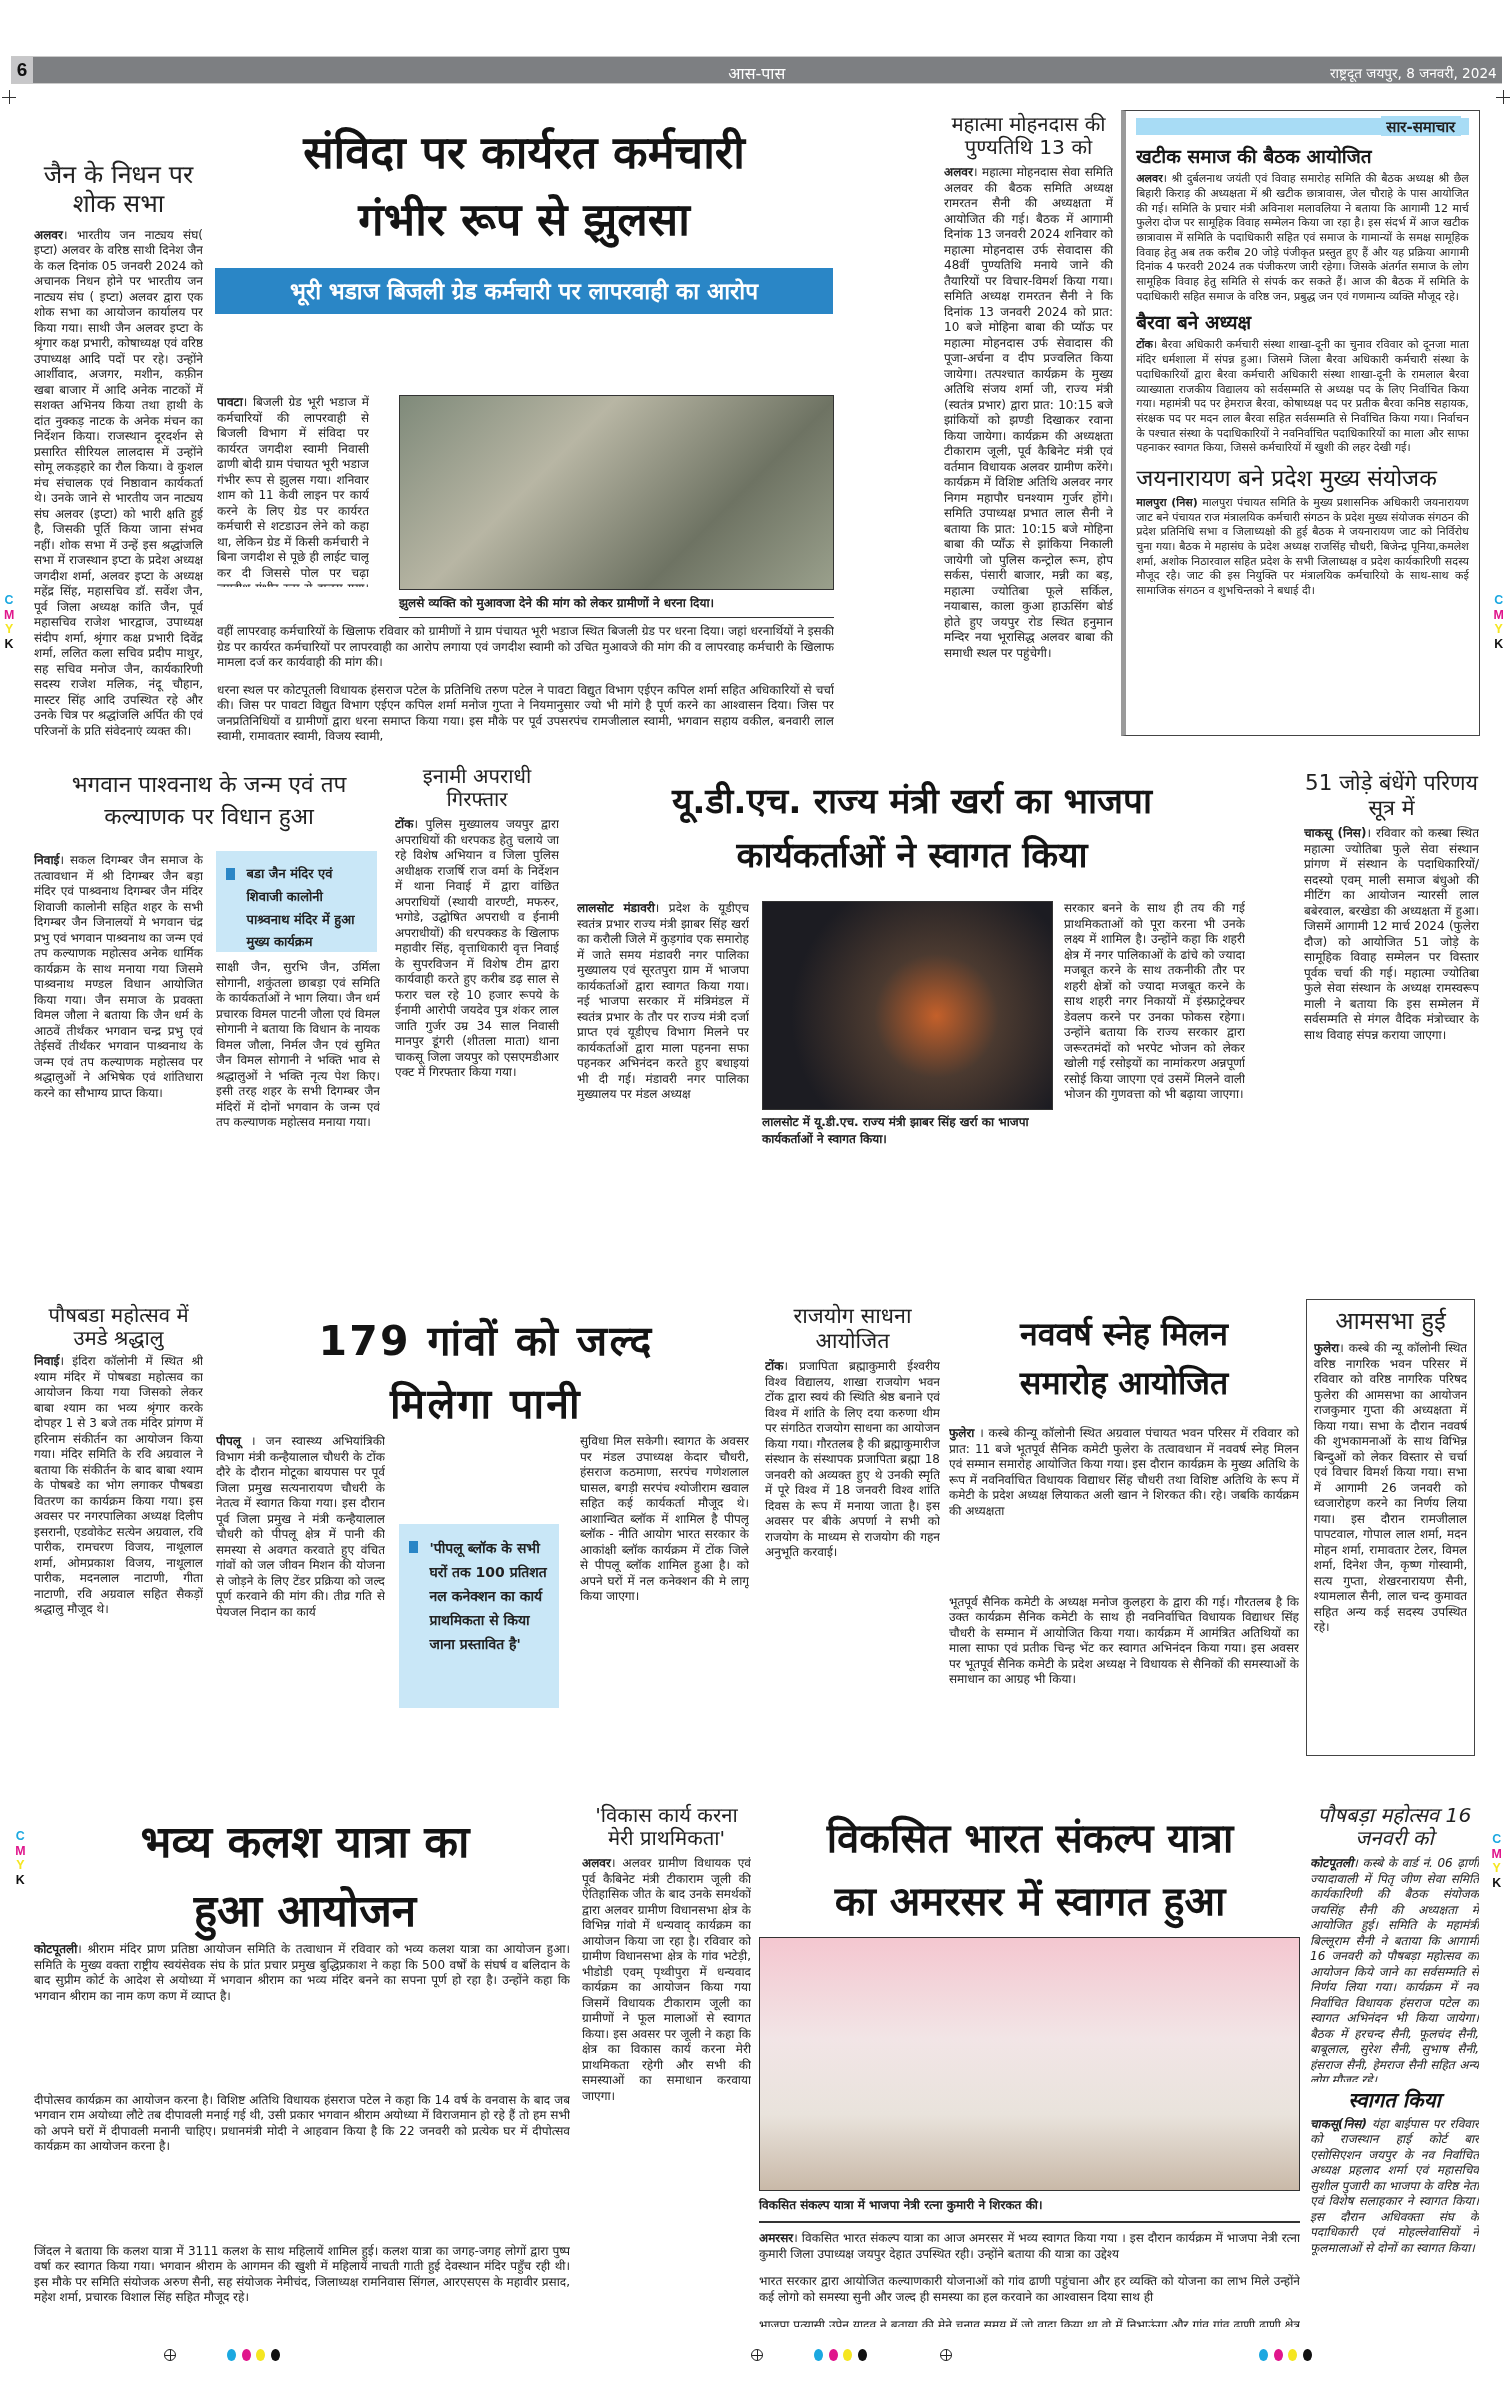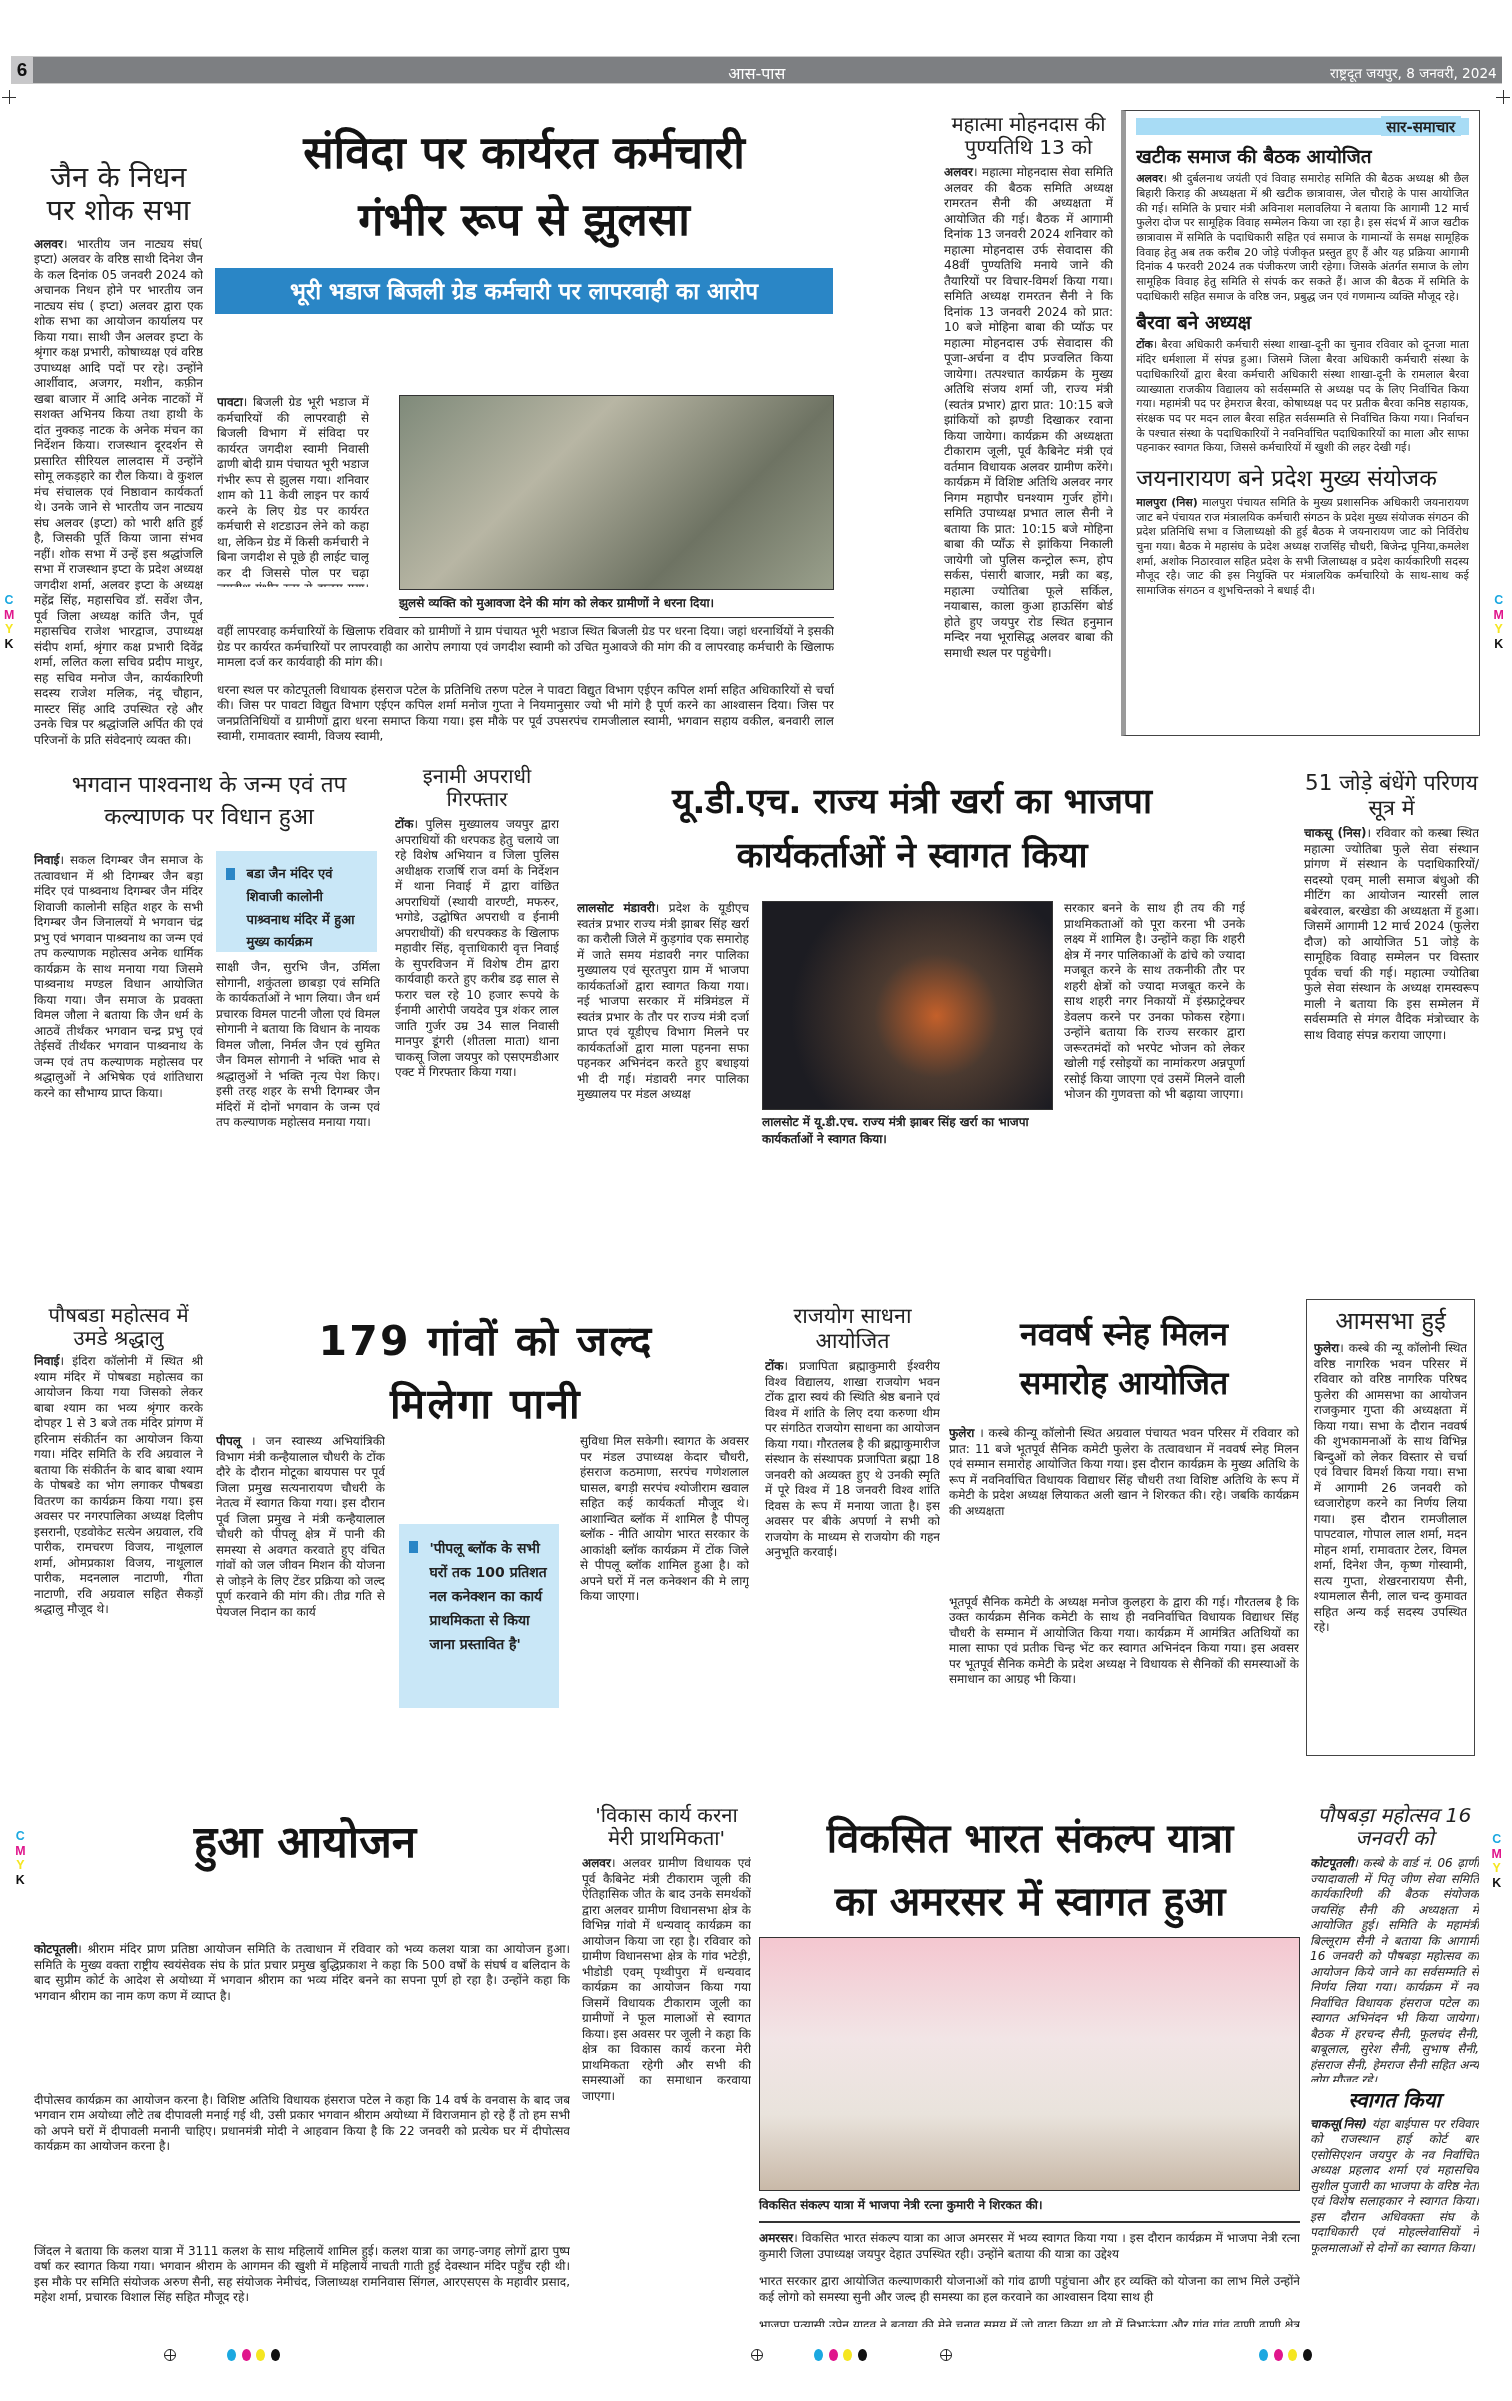--- a/index.html
+++ b/index.html
@@ -42,21 +42,21 @@
   <div class="pg">6</div>
   <div class="sec">आस-पास</div>
   <div class="dt">राष्ट्रदूत जयपुर, 8 जनवरी, 2024</div>
 </div>
 <div class="abs reg" style="left:2.3px;top:97px;"></div>
 <div class="abs regv" style="left:9px;top:90px;"></div>
 <div class="abs reg" style="left:1496px;top:97px;"></div>
 <div class="abs regv" style="left:1503px;top:90px;"></div>
 
 <div class="abs" style="left:34px;top:161px;width:169px;">
-  <div class="h-light" style="font-size:29px;">जैन के निधन पर शोक सभा</div>
+  <div class="h-light" style="font-size:25px;">जैन के निधन पर शोक सभा</div>
   <div class="body" style="margin-top:9px;height:759px;"><b>अलवर</b><span>। भारतीय जन नाट्यय संघ( इप्टा) अलवर के वरिष्ठ साथी दिनेश जैन के कल दिनांक 05 जनवरी 2024 को अचानक निधन होने पर भारतीय जन नाट्यय संघ ( इप्टा) अलवर द्वारा एक शोक सभा का आयोजन कार्यालय पर किया गया। साथी जैन अलवर इप्टा के श्रृंगार कक्ष प्रभारी, कोषाध्यक्ष एवं वरिष्ठ उपाध्यक्ष आदि पदों पर रहे। उन्होंने आर्शीवाद, अजगर, मशीन, कफ़ीन खबा बाजार में आदि अनेक नाटकों में सशक्त अभिनय किया तथा हाथी के दांत नुक्कड़ नाटक के अनेक मंचन का निर्देशन किया। राजस्थान दूरदर्शन से प्रसारित सीरियल लालदास में उन्होंने सोमू लकड़हारे का रौल किया। वे कुशल मंच संचालक एवं निष्ठावान कार्यकर्ता थे। उनके जाने से भारतीय जन नाट्यय संघ अलवर (इप्टा) को भारी क्षति हुई है, जिसकी पूर्ति किया जाना संभव नहीं। शोक सभा में उन्हें इस श्रद्धांजलि सभा में राजस्थान इप्टा के प्रदेश अध्यक्ष जगदीश शर्मा, अलवर इप्टा के अध्यक्ष महेंद्र सिंह, महासचिव डॉ. सर्वेश जैन, पूर्व जिला अध्यक्ष कांति जैन, पूर्व महासचिव राजेश भारद्वाज, उपाध्यक्ष संदीप शर्मा, श्रृंगार कक्ष प्रभारी दिवेंद्र शर्मा, ललित कला सचिव प्रदीप माथुर, सह सचिव मनोज जैन, कार्यकारिणी सदस्य राजेश मलिक, नंदू चौहान, मास्टर सिंह आदि उपस्थित रहे और उनके चित्र पर श्रद्धांजलि अर्पित की एवं परिजनों के प्रति संवेदनाएं व्यक्त की।</span></div>
 </div>
 
 <div class="abs" style="left:215px;top:119px;width:618px;">
   <div class="h-bold" style="font-size:45px;line-height:67px;">संविदा पर कार्यरत कर्मचारी</div>
   <div class="h-bold" style="font-size:45px;line-height:67px;">गंभीर रूप से झुलसा</div>
   <div class="bluebar" style="margin-top:14.7px;height:46px;">भूरी भडाज बिजली ग्रेड कर्मचारी पर लापरवाही का आरोप</div>
 </div>
 <div class="abs body" style="left:217px;top:395px;width:152px;height:192px;"><b>पावटा</b><span>। बिजली ग्रेड भूरी भडाज में कर्मचारियों की लापरवाही से बिजली विभाग में संविदा पर कार्यरत जगदीश स्वामी निवासी ढाणी बोदी ग्राम पंचायत भूरी भडाज गंभीर रूप से झुलस गया। शनिवार शाम को 11 केवी लाइन पर कार्य करने के लिए ग्रेड पर कार्यरत कर्मचारी से शटडाउन लेने को कहा था, लेकिन ग्रेड में किसी कर्मचारी ने बिना जगदीश से पूछे ही लाईट चालू कर दी जिससे पोल पर चढ़ा जगदीश गंभीर रूप से झुलस गया। जिसे तुरंत पावटा अस्पताल ले जाया गया जहां से उसे गंभीर हालत में जयपुर रैफर कर दिया गया।</span></div>
 <div class="abs photo" style="left:399px;top:395px;width:435px;height:195px;"></div>
@@ -169,20 +169,21 @@
   <div style="color:#111">K</div>
 </div>
 <div class="abs cmyk" style="left:1491px;top:1832px;">
   <div style="color:#1ba8e0">C</div>
   <div style="color:#e0168c">M</div>
   <div style="color:#f5e620">Y</div>
   <div style="color:#111">K</div>
 </div>
 
 <div class="abs" style="left:34px;top:1807px;width:542px;">
+  <div class="h-bold" style="font-size:44px;line-height:69px;">भव्य कलश यात्रा का</div>
   <div class="h-bold" style="font-size:44px;line-height:69px;">हुआ आयोजन</div>
 </div>
 <div class="abs cols body" style="left:34px;top:1942px;width:536px;height:440px;">
   <div><b>कोटपूतली</b><span>। श्रीराम मंदिर प्राण प्रतिष्ठा आयोजन समिति के तत्वाधान में रविवार को भव्य कलश यात्रा का आयोजन हुआ। समिति के मुख्य वक्ता राष्ट्रीय स्वयंसेवक संघ के प्रांत प्रचार प्रमुख बुद्धिप्रकाश ने कहा कि 500 वर्षों के संघर्ष व बलिदान के बाद सुप्रीम कोर्ट के आदेश से अयोध्या में भगवान श्रीराम का भव्य मंदिर बनने का सपना पूर्ण हो रहा है। उन्होंने कहा कि भगवान श्रीराम का नाम कण कण में व्याप्त है।</span></div>
   <div>दीपोत्सव कार्यक्रम का आयोजन करना है। विशिष्ट अतिथि विधायक हंसराज पटेल ने कहा कि 14 वर्ष के वनवास के बाद जब भगवान राम अयोध्या लौटे तब दीपावली मनाई गई थी, उसी प्रकार भगवान श्रीराम अयोध्या में विराजमान हो रहे हैं तो हम सभी को अपने घरों में दीपावली मनानी चाहिए। प्रधानमंत्री मोदी ने आहवान किया है कि 22 जनवरी को प्रत्येक घर में दीपोत्सव कार्यक्रम का आयोजन करना है।</div>
   <div>जिंदल ने बताया कि कलश यात्रा में 3111 कलश के साथ महिलायें शामिल हुई। कलश यात्रा का जगह-जगह लोगों द्वारा पुष्प वर्षा कर स्वागत किया गया। भगवान श्रीराम के आगमन की खुशी में महिलायें नाचती गाती हुई देवस्थान मंदिर पहुँच रही थी। इस मौके पर समिति संयोजक अरुण सैनी, सह संयोजक नेमीचंद, जिलाध्यक्ष रामनिवास सिंगल, आरएसएस के महावीर प्रसाद, महेश शर्मा, प्रचारक विशाल सिंह सहित मौजूद रहे।</div>
 </div>
 
 <div class="abs" style="left:582px;top:1804px;width:169px;">
   <div class="h-light" style="font-size:20.3px;">'विकास कार्य करना मेरी प्राथमिकता'</div>

